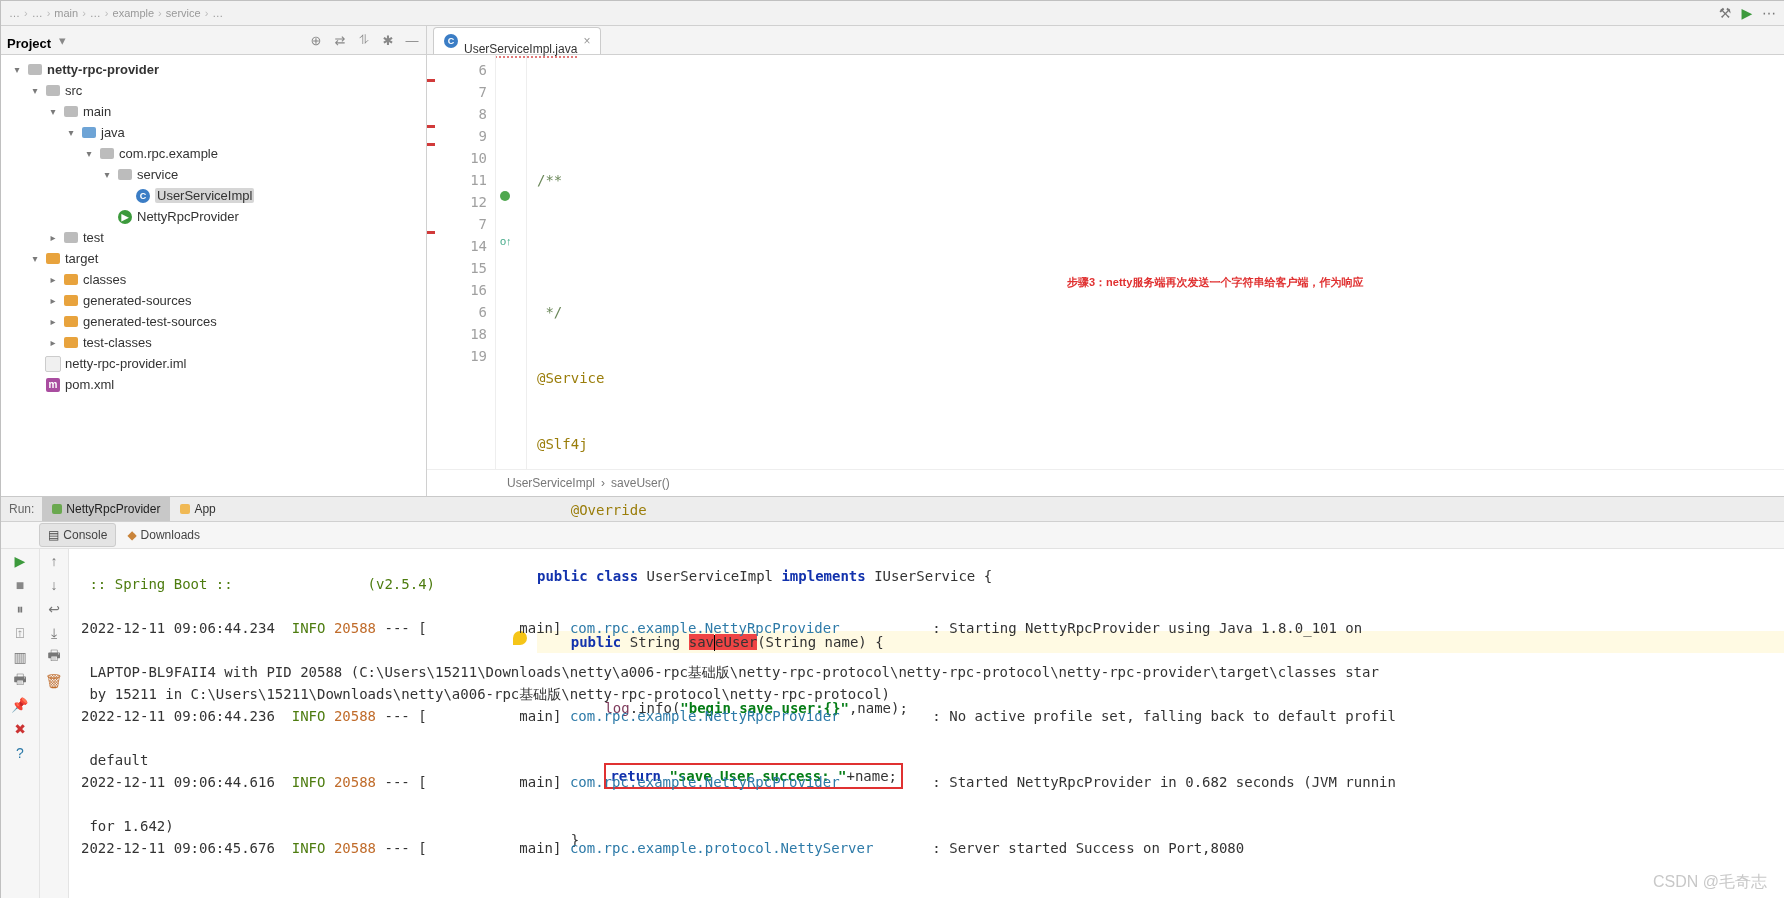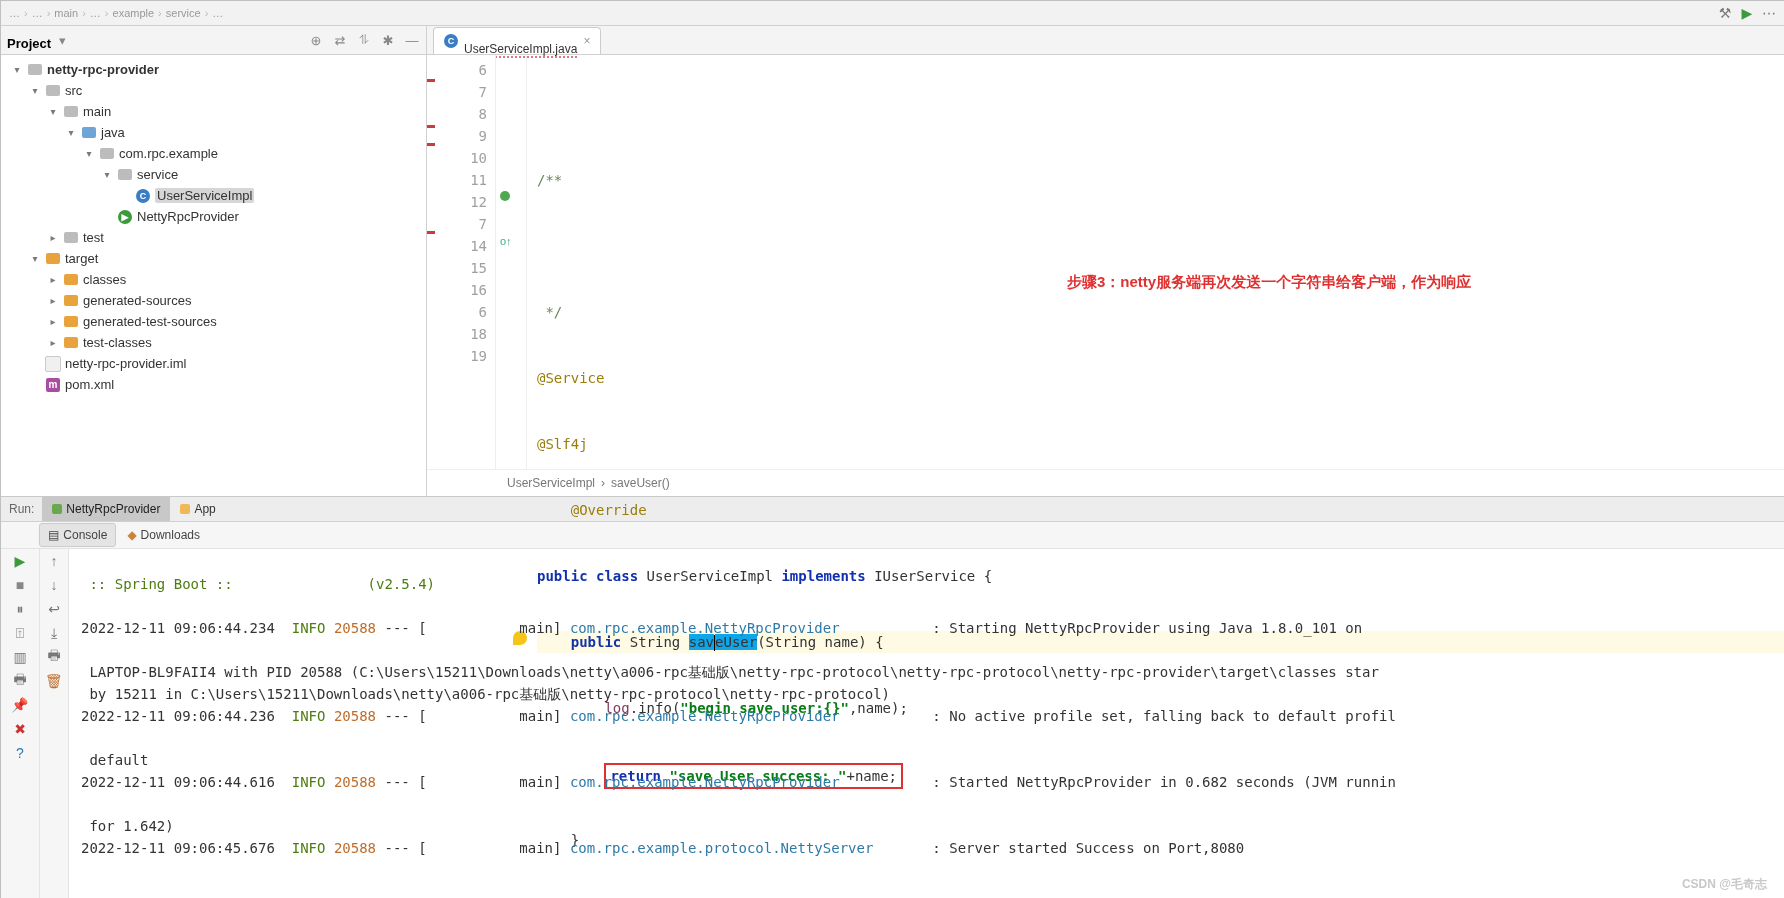--- a/index.html
+++ b/index.html
@@ -39,22 +39,22 @@
   .code{flex:1;font-family:Consolas,monospace;font-size:14px;line-height:22px;padding:4px 0 0 10px;position:relative;white-space:pre;}
   .code .line{height:22px;}
   .code .hl{background:#fffae3;}
   .kw{color:#1232ad;font-weight:bold;}
   .ann{color:#9a7d0a;}
   .str{color:#067d17;font-weight:bold;}
   .ovr{color:#6a8759;}
   .log{color:#7d3a5b;}
   .redbox{border:2px solid #e03131;padding:0 4px;display:inline-block;}
   .cursor{border-left:1px solid #000;display:inline-block;height:16px;vertical-align:middle;}
-  .sel-wd{background:#0ea5e9;}
-  .annotation{position:absolute;color:#e03131;font-weight:bold;font-size:15px;font-family:"Microsoft YaHei",sans-serif;}
+  .sel-wd{background:#ef4444;}
+  .annotation{position:absolute;color:#e03131;font-weight:bold;font-size:11px;font-family:"Microsoft YaHei",sans-serif;}
   .breadcrumb{height:26px;border-top:1px solid #eee;display:flex;align-items:center;padding-left:80px;color:#777;font-size:12px;gap:6px;}
   .redticks{position:absolute;left:0;top:0;width:6px;height:100%;pointer-events:none;}
   .redtick{position:absolute;left:0;width:8px;height:3px;background:#d13a3a;}
   .lamp{position:absolute;left:-24px;width:14px;height:14px;background:#f5c518;border-radius:50% 50% 50% 0;}
   
   .run{height:402px;border-top:1px solid #c9c9c9;display:flex;flex-direction:column;}
   .run-tabs{height:24px;background:#ededed;border-bottom:1px solid #d0d0d0;display:flex;align-items:center;font-size:12px;}
   .run-tabs .lbl{padding:0 8px;color:#666;}
   .run-tabs .rt{height:24px;padding:0 10px;display:flex;align-items:center;gap:4px;}
   .run-tabs .rt.active{background:#c8c8c8;color:#222;}
@@ -65,21 +65,21 @@
   .run-left{width:38px;background:#f6f6f6;border-right:1px solid #e4e4e4;display:flex;flex-direction:column;align-items:center;padding-top:4px;gap:8px;}
   .run-left2{width:28px;background:#f6f6f6;border-right:1px solid #e4e4e4;display:flex;flex-direction:column;align-items:center;padding-top:4px;gap:8px;}
   .tb-ic{width:16px;height:16px;display:flex;align-items:center;justify-content:center;color:#777;font-size:14px;}
   .tb-ic.play{color:#3c9a3c;}
   .tb-ic.stop{color:#c33;}
   .console{flex:1;overflow:auto;font-family:Consolas,monospace;font-size:14px;line-height:22px;padding:2px 0 2px 12px;white-space:pre;}
   .console .ts{color:#333;}
   .console .lvl{color:#4d7c0f;}
   .console .pid{color:#c06c2b;}
   .console .cls{color:#2d7aa8;}
-  .watermark{position:absolute;right:18px;bottom:6px;color:#c8c8c8;font-size:12px;pointer-events:none;font-weight:bold;}
+  .watermark{position:absolute;right:18px;bottom:6px;color:#c8c8c8;font-size:16px;pointer-events:none;}
   .green-dot{position:absolute;width:10px;height:10px;border-radius:50%;background:#4fa84f;}
   .run-row{display:block;}
 </style>
 </head>
 <body>
 
 <div class="root">
   <div class="crumbs">
     <span>…</span>
       <span class="sep">›</span>

